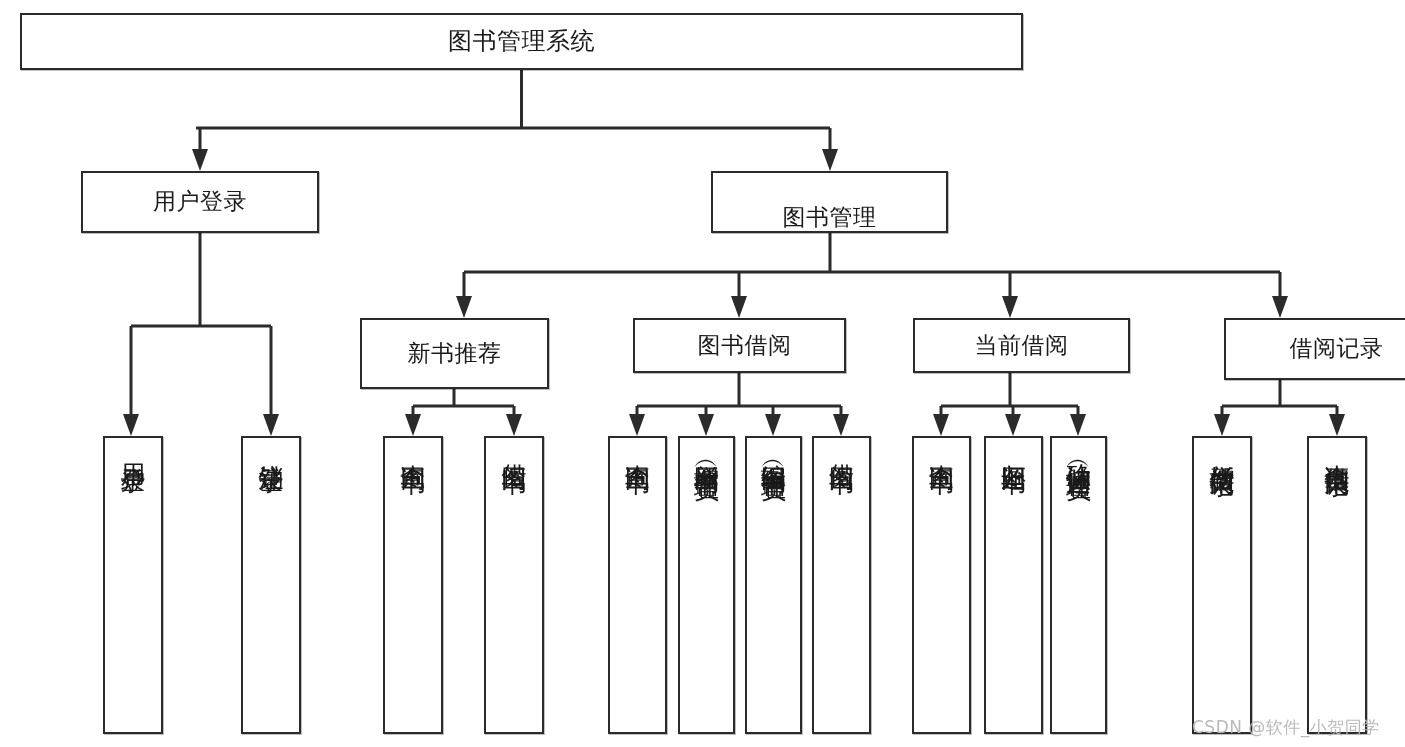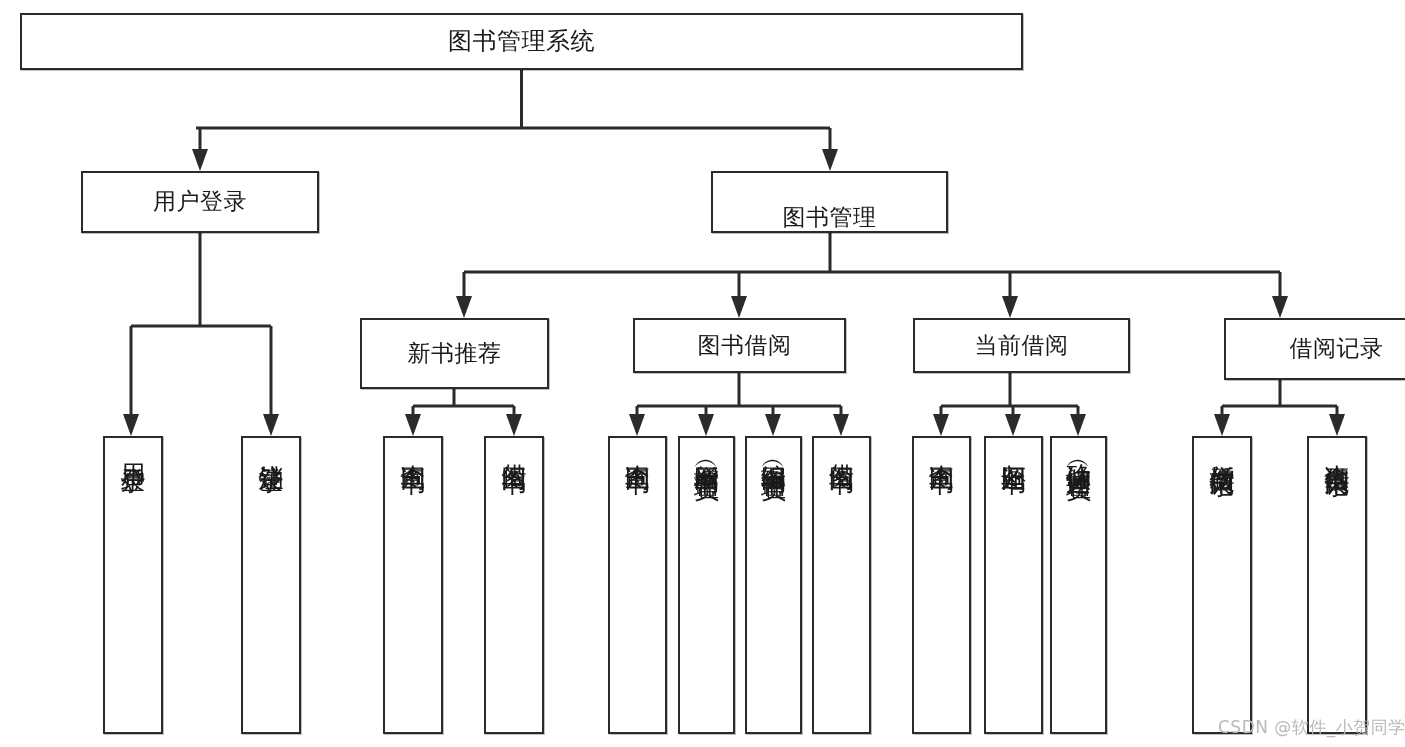--- a/index.html
+++ b/index.html
@@ -164,15 +164,15 @@
         <span class="label">确认归还（管理员）</span>
       </div>
       <div class="node vert" style="left: 1192px; top: 436px; width: 60px; height: 298px;">
         <span class="label">新增借阅记录</span>
       </div>
       <div class="node vert" style="left: 1307px; top: 436px; width: 60px; height: 298px;">
         <span class="label">查询借阅记录</span>
       </div>
     </div>
 
-  <div class="watermark" style="left: 1192px; top: 716px; color: rgb(185, 185, 185); margin-left: 26px;">CSDN @软件_小贺同学</div>
+  <div class="watermark" style="left: 1192px; top: 716px; color: rgb(185, 185, 185);">CSDN @软件_小贺同学</div>
 
 </div>
 
 </body></html>

